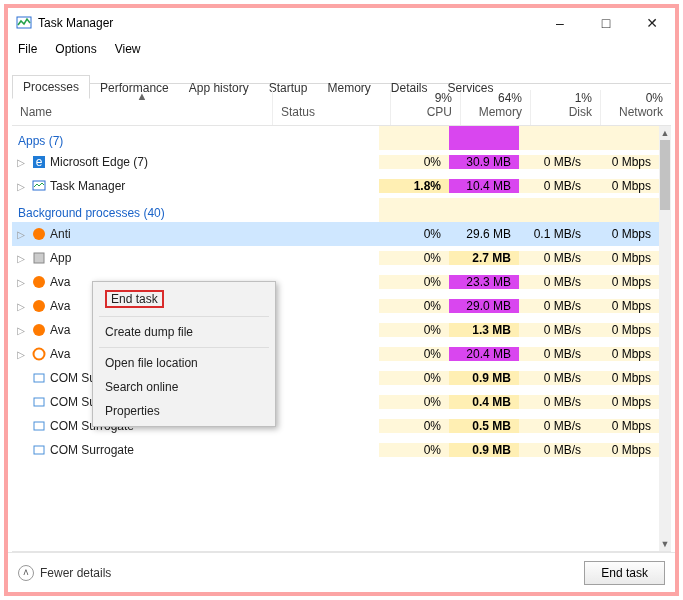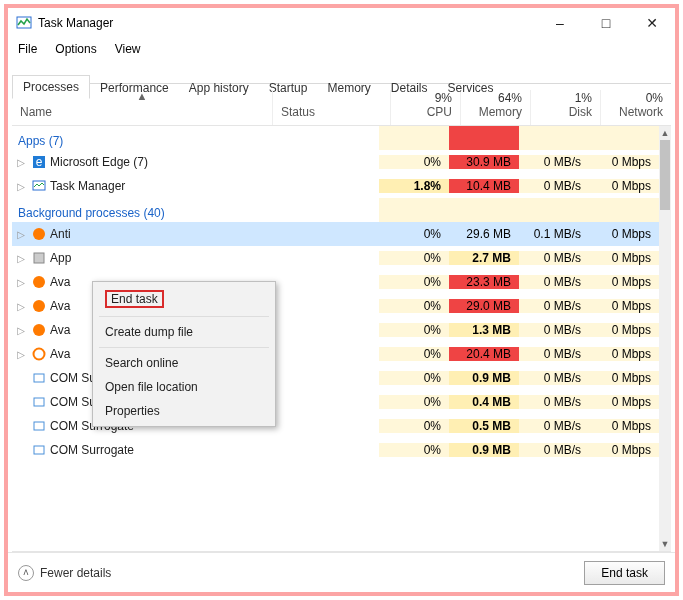--- a/index.html
+++ b/index.html
@@ -31,21 +31,21 @@
   .section { padding:8px 6px; color:#1a63c8; }
   .row { display:flex; align-items:center; height:24px; }
   .row.selected { background:#cfe7ff; }
   .row .expander { width:18px; display:flex; align-items:center; justify-content:center; color:#999; font-size:10px; }
   .row .icon { width:18px; display:flex; align-items:center; justify-content:center; }
   .row .label { flex:1; padding-left:2px; color:#222; white-space:nowrap; overflow:hidden; }
   .row .cell { width:70px; text-align:right; padding-right:8px; }
   .row .statuscell { width:118px; }
   .hl0 { background:#fff7d9; } 
   .hl1 { background:#ffefb3;font-weight:bold; } 
-  .hl2 { background:#ef4444; }
+  .hl2 { background:#d946ef; }
   .row .cell, .row .statuscell { border-left:1px solid transparent; }
   .footer { height:40px; display:flex; align-items:center; justify-content:space-between; padding:0 10px; border-top:1px solid #e5e5e5; }
   .fewer { display:flex; align-items:center; gap:6px; color:#333; }
   .chev-circle { width:16px; height:16px; border:1px solid #999; border-radius:50%; display:flex; align-items:center; justify-content:center; font-size:10px; color:#555; }
   .end-btn { padding:4px 16px; border:1px solid #a0a0a0; background:linear-gradient(#fdfdfd,#eaeaea); }
   .context-menu { position:absolute; left:84px; top:273px; width:184px; background:#f2f2f2; border:1px solid #bfbfbf; box-shadow:2px 2px 6px rgba(0,0,0,0.3); z-index:50; padding:3px 0; }
   .context-menu .mitem { padding:5px 12px; display:flex; align-items:center; justify-content:space-between; color:#222; }
   .context-menu .mitem .arrow { font-size:10px; color:#555; }
   .context-menu .sep { height:1px; background:#ddd; margin:3px 6px; }
   .highlight-box { border:2px solid #d92c2c; padding:0 4px; }
@@ -335,18 +335,18 @@
     <button class="end-btn">End task</button>
   </div>
 
   <div class="context-menu">
     <div class="mitem">
       <span class="highlight-box">End task</span>
     </div>
     <div class="sep"></div>
     <div class="mitem">Create dump file</div>
     <div class="sep"></div>
+    <div class="mitem">Open file location</div>
     <div class="mitem">Search online</div>
-    <div class="mitem">Open file location</div>
     <div class="mitem">Properties</div>
   </div>
 
 </div>
 
 </body></html>

